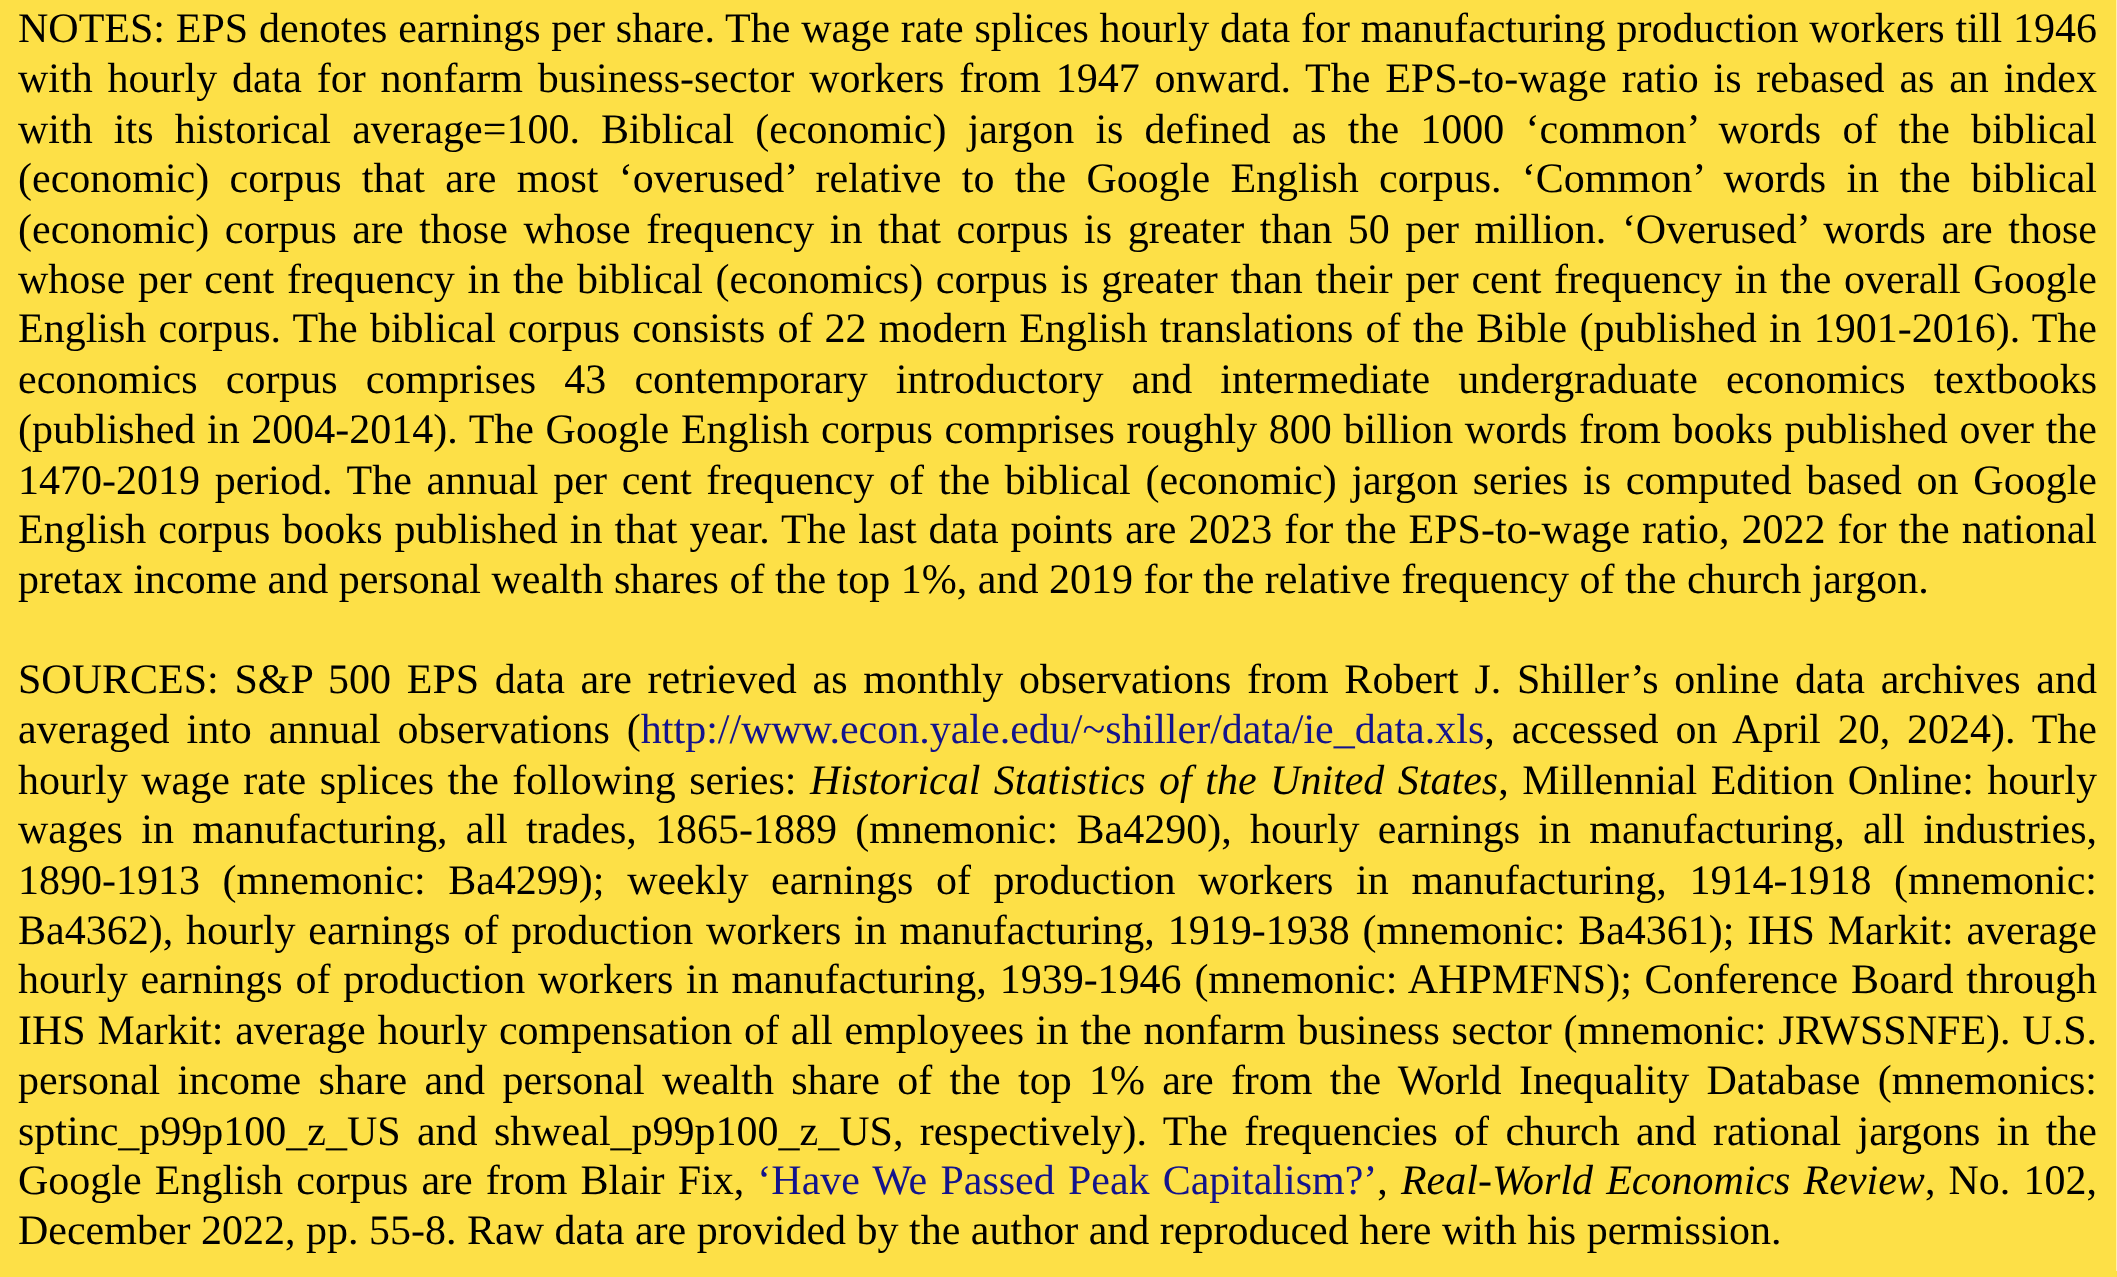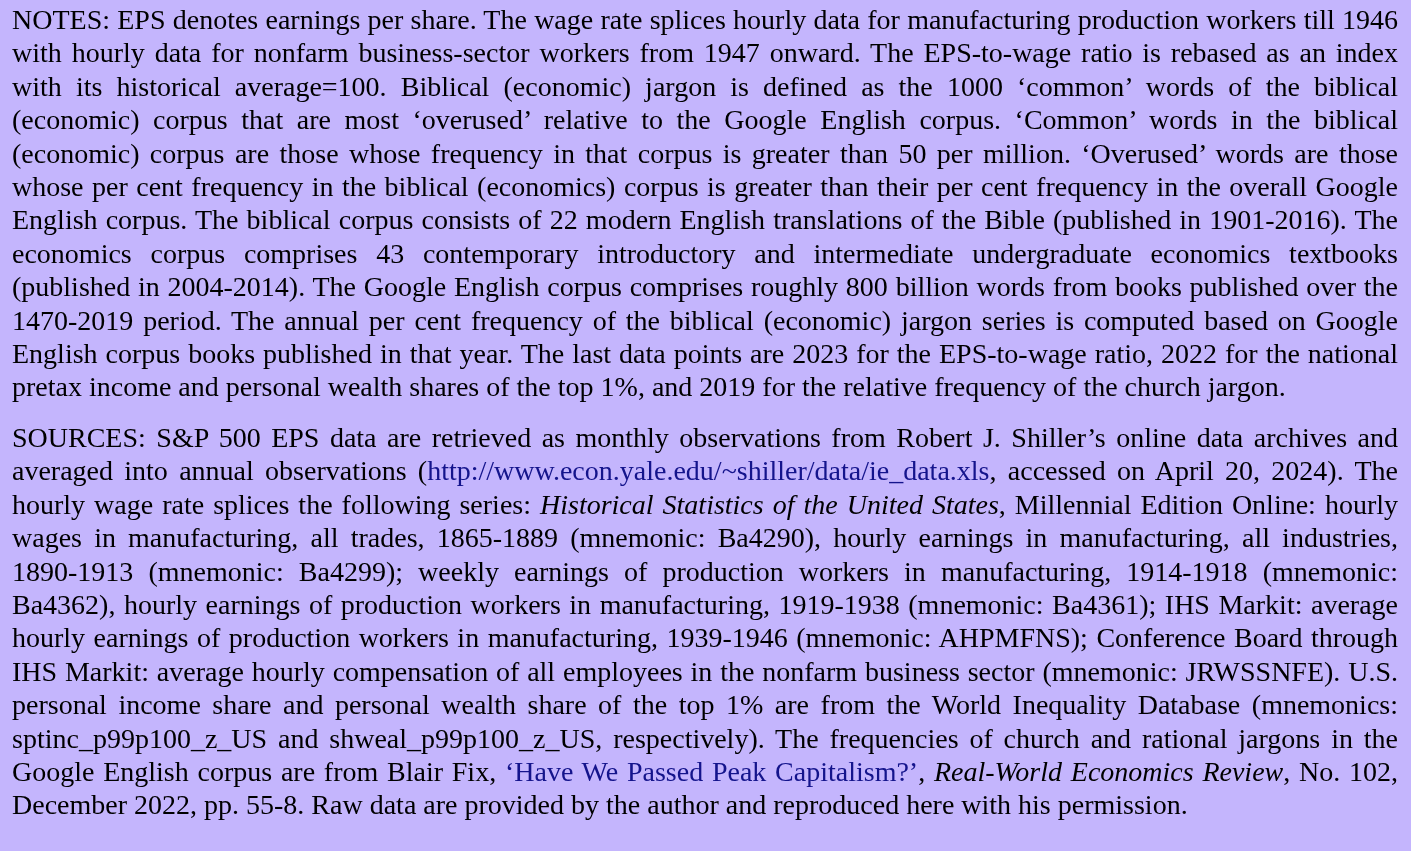--- a/index.html
+++ b/index.html
@@ -5,37 +5,37 @@
   html, body {
     margin: 0;
     padding: 0;
     background: #ffffff;
   }
   .page {
     box-sizing: border-box;
     width: 1411px;
     height: 851px;
     padding: 3px 13px 0 12px;
-    background: #c4b5fd;
+    background: #fde047;
     font-family: "Liberation Serif", "DejaVu Serif", serif;
     font-size: 28px;
     line-height: 33.4px;
     color: #000000;
     overflow: hidden;
   }
   .para {
     margin: 0;
     text-align: justify;
     text-justify: inter-word;
     hyphens: none;
     -webkit-hyphens: none;
     word-break: normal;
   }
   .para + .para {
-    margin-top: 17px;
+    margin-top: 33px;
   }
   .seg-normal {
     color: #000000;
   }
   .seg-link {
     color: #14148c;
     text-decoration: none;
     cursor: pointer;
   }
   .seg-italic {

